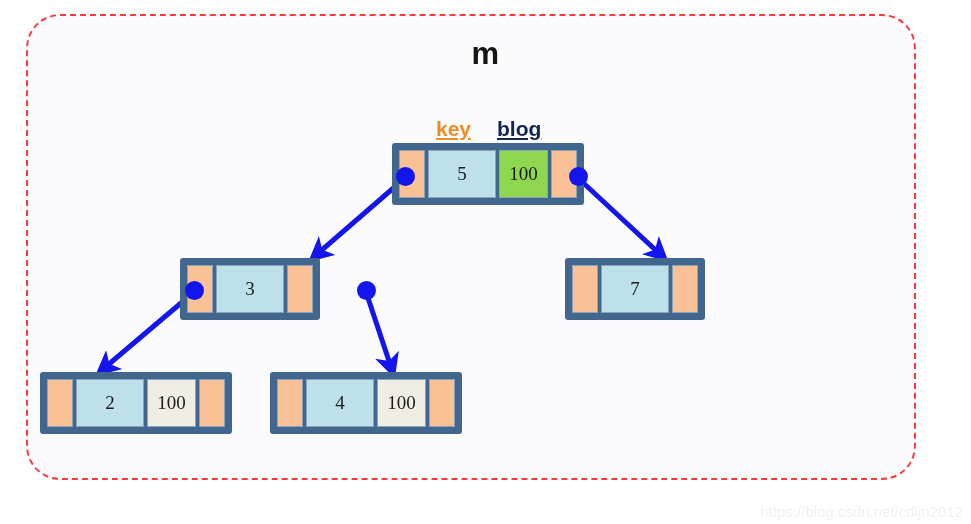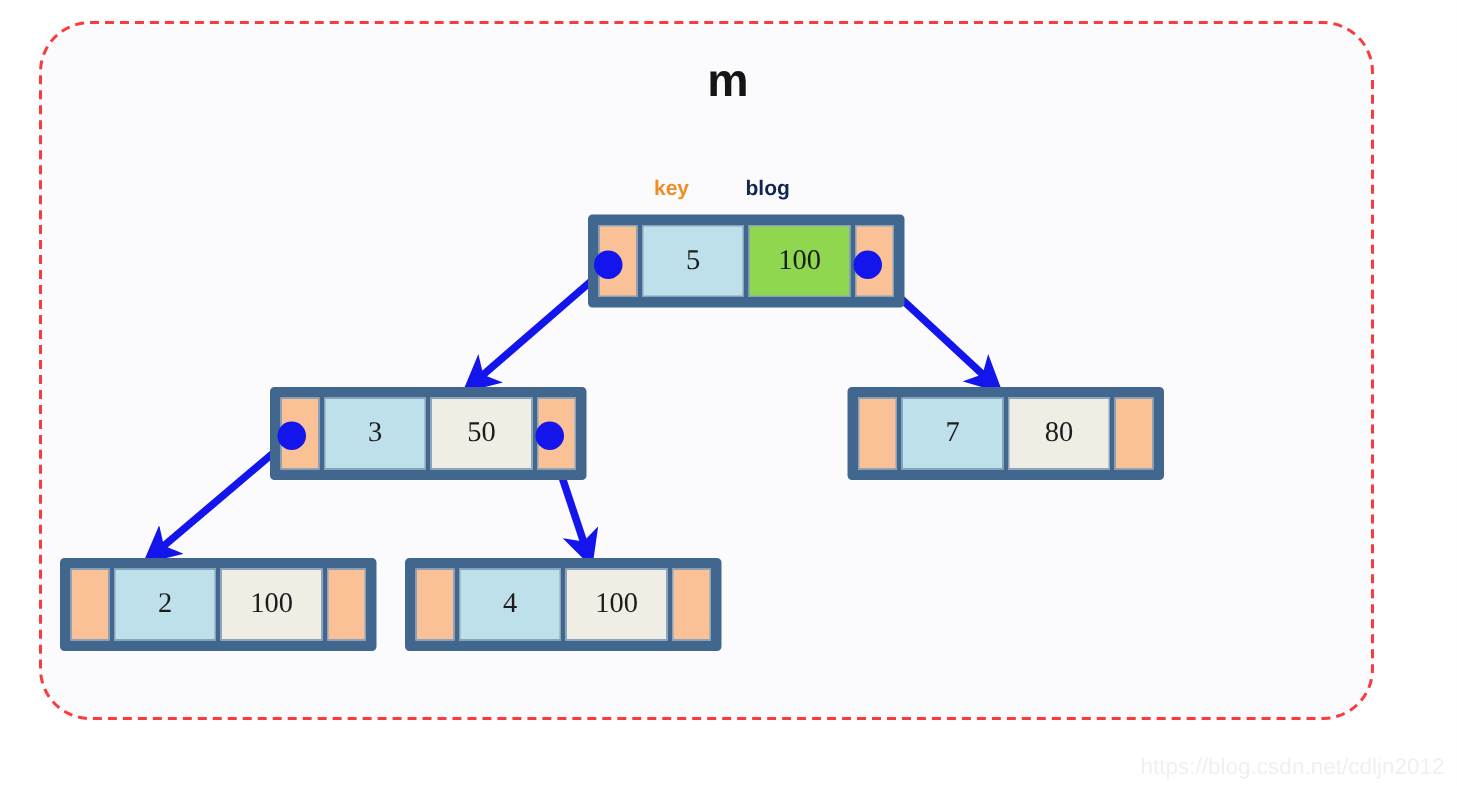--- a/index.html
+++ b/index.html
@@ -35,23 +35,24 @@
     width: 971px;
     text-align: center;
     font-size: 31px;
     font-weight: bold;
     color: #151515;
     letter-spacing: 0.5px;
   }
   
   .col-caption {
     position: absolute;
-    font-size: 14px;
+    font-size: 21px;
     font-weight: bold;
     white-space: nowrap;
+    text-decoration: underline;
   }
   #caption-key {
     left: 436px;
     top: 117px;
     color: #f18c24;
   }
   #caption-value {
     left: 497px;
     top: 117px;
     color: #12264f;
@@ -80,21 +81,21 @@
   }
   .cell.ptr {
     width: 26px;
     background: #f9c195;
   }
   .cell.key {
     width: 68px;
     background: #bde0ea;
   }
   .cell.val {
-    width: 68px;
+    width: 49px;
     background: #f0ede4;
   }
   .cell.val.highlight {
     background: #8ed74f;
   }
   
   #node-root   { left: 392px; top: 143px; }
   #node-n3     { left: 180px; top: 258px; }
   #node-n7     { left: 565px; top: 258px; }
   #node-n2     { left: 40px;  top: 372px; }
@@ -158,28 +159,26 @@
   <div class="node" id="node-root">
     <div class="cell ptr"></div>
     <div class="cell key">5</div>
     <div class="cell val highlight">100</div>
     <div class="cell ptr"></div>
   </div>
 
   <div class="node" id="node-n3">
     <div class="cell ptr"></div>
     <div class="cell key">3</div>
-    <div class="cell val">50</div>
     <div class="cell ptr"></div>
   </div>
 
   <div class="node" id="node-n7">
     <div class="cell ptr"></div>
     <div class="cell key">7</div>
-    <div class="cell val">80</div>
     <div class="cell ptr"></div>
   </div>
 
   <div class="node" id="node-n2">
     <div class="cell ptr"></div>
     <div class="cell key">2</div>
     <div class="cell val">100</div>
     <div class="cell ptr"></div>
   </div>
 

